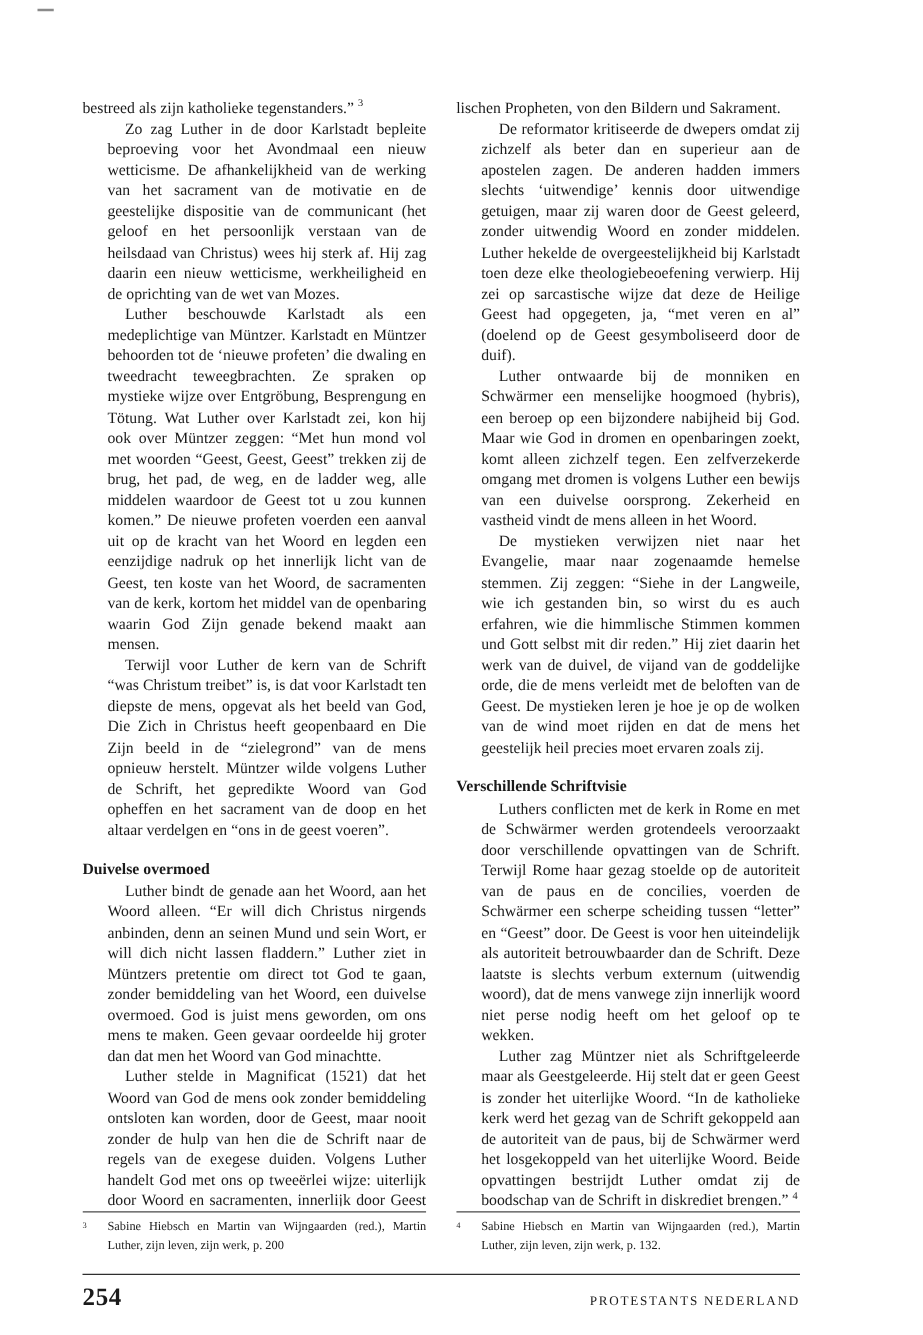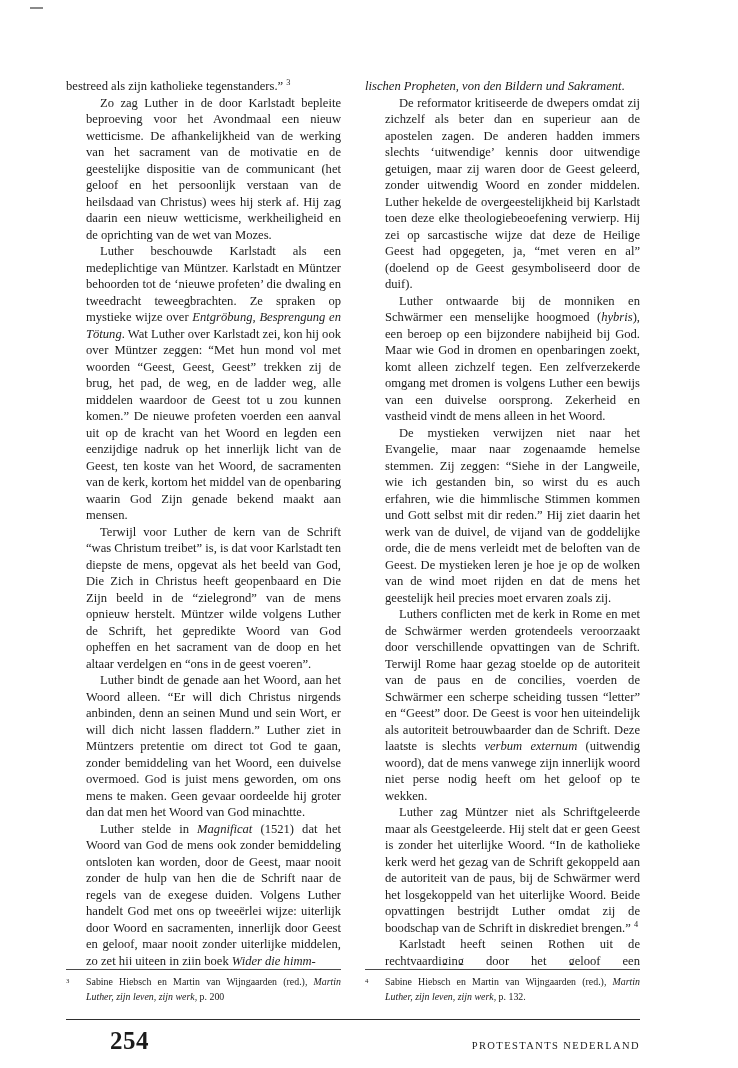--- a/index.html
+++ b/index.html
@@ -40,21 +40,21 @@
   }
   .col-body {
     flex: 1 1 auto;
     overflow: hidden;
     font-size: 12.6px;
     line-height: 16.5px;
     text-align: justify;
   }
   .para { margin: 0; }
   .para.indent { text-indent: 14px; margin-left: 20px; }
-  .it { font-style: italic; }
+  .it { }
   .heading {
     font-size: 12.6px;
     font-weight: bold;
     margin: 15px 0 1px 0;
     text-align: left;
   }
   sup.sup {
     font-size: 66%;
     line-height: 0;
   }
@@ -91,24 +91,23 @@
   .footer-rule {
     border-top: 1.3px solid #2e2e2e;
   }
   .footer-row {
     display: flex;
     justify-content: space-between;
     align-items: baseline;
     padding-top: 7px;
   }
   .page-number {
-    font-size: 25px;
+    font-size: 20px;
     font-weight: bold;
     letter-spacing: 0.5px;
-    margin-left: 44px;
   }
   .journal-name {
     font-size: 10.5px;
     letter-spacing: 1.4px;
     font-weight: normal;
     text-align: right;
   }
 </style>
 </head>
 <body>
@@ -117,35 +116,37 @@
   <div class="scan-mark"></div>
 
   <div class="columns">
 
     <section class="column">
       <div class="col-body">
           <p class="para"><span>bestreed als zijn katholieke tegenstanders.” </span><sup class="sup">3</sup></p>
           <p class="para indent"><span>Zo zag Luther in de door Karlstadt bepleite beproeving voor het Avondmaal een nieuw wetticisme. De afhankelijkheid van de werking van het sacrament van de motivatie en de geestelijke dispositie van de communicant (het geloof en het persoonlijk verstaan van de heilsdaad van Christus) wees hij sterk af. Hij zag daarin een nieuw wetticisme, werkheiligheid en de oprichting van de wet van Mozes.</span></p>
           <p class="para indent"><span>Luther beschouwde Karlstadt als een medeplichtige van Müntzer. Karlstadt en Müntzer behoorden tot de ‘nieuwe profeten’ die dwaling en tweedracht teweegbrachten. Ze spraken op mystieke wijze over </span><span class="it">Entgröbung, Besprengung en Tötung</span><span>. Wat Luther over Karlstadt zei, kon hij ook over Müntzer zeggen: “Met hun mond vol met woorden “Geest, Geest, Geest” trekken zij de brug, het pad, de weg, en de ladder weg, alle middelen waardoor de Geest tot u zou kunnen komen.” De nieuwe profeten voerden een aanval uit op de kracht van het Woord en legden een eenzijdige nadruk op het innerlijk licht van de Geest, ten koste van het Woord, de sacramenten van de kerk, kortom het middel van de openbaring waarin God Zijn genade bekend maakt aan mensen.</span></p>
           <p class="para indent"><span>Terwijl voor Luther de kern van de Schrift “was Christum treibet” is, is dat voor Karlstadt ten diepste de mens, opgevat als het beeld van God, Die Zich in Christus heeft geopenbaard en Die Zijn beeld in de “zielegrond” van de mens opnieuw herstelt. Müntzer wilde volgens Luther de Schrift, het gepredikte Woord van God opheffen en het sacrament van de doop en het altaar verdelgen en “ons in de geest voeren”.</span></p>
+          <h2 class="heading">Duivelse overmoed</h2>
           <p class="para indent"><span>Luther bindt de genade aan het Woord, aan het Woord alleen. “Er will dich Christus nirgends anbinden, denn an seinen Mund und sein Wort, er will dich nicht lassen fladdern.” Luther ziet in Müntzers pretentie om direct tot God te gaan, zonder bemiddeling van het Woord, een duivelse overmoed. God is juist mens geworden, om ons mens te maken. Geen gevaar oordeelde hij groter dan dat men het Woord van God minachtte.</span></p>
           <p class="para indent"><span>Luther stelde in </span><span class="it">Magnificat</span><span> (1521) dat het Woord van God de mens ook zonder bemiddeling ontsloten kan worden, door de Geest, maar nooit zonder de hulp van hen die de Schrift naar de regels van de exegese duiden. Volgens Luther handelt God met ons op tweeërlei wijze: uiterlijk door Woord en sacramenten, innerlijk door Geest en geloof, maar nooit zonder uiterlijke middelen, zo zet hij uiteen in zijn boek </span><span class="it">Wider die himm-</span></p>
         </div>
       <div class="footnote-area">
         <div class="footnote-rule"></div>
         <p class="footnote"><span class="fn-marker">3</span><span>Sabine Hiebsch en Martin van Wijngaarden (red.), </span><span class="it">Martin Luther, zijn leven, zijn werk</span><span>, p. 200</span></p>
       </div>
     </section>
 
     <section class="column">
       <div class="col-body">
           <p class="para"><span class="it">lischen Propheten, von den Bildern und Sakrament</span><span>.</span></p>
           <p class="para indent"><span>De reformator kritiseerde de dwepers omdat zij zichzelf als beter dan en superieur aan de apostelen zagen. De anderen hadden immers slechts ‘uitwendige’ kennis door uitwendige getuigen, maar zij waren door de Geest geleerd, zonder uitwendig Woord en zonder middelen. Luther hekelde de overgeestelijkheid bij Karlstadt toen deze elke theologiebeoefening verwierp. Hij zei op sarcastische wijze dat deze de Heilige Geest had opgegeten, ja, “met veren en al” (doelend op de Geest gesymboliseerd door de duif).</span></p>
           <p class="para indent"><span>Luther ontwaarde bij de monniken en Schwärmer een menselijke hoogmoed (</span><span class="it">hybris</span><span>), een beroep op een bijzondere nabijheid bij God. Maar wie God in dromen en openbaringen zoekt, komt alleen zichzelf tegen. Een zelfverzekerde omgang met dromen is volgens Luther een bewijs van een duivelse oorsprong. Zekerheid en vastheid vindt de mens alleen in het Woord.</span></p>
           <p class="para indent"><span>De mystieken verwijzen niet naar het Evangelie, maar naar zogenaamde hemelse stemmen. Zij zeggen: “Siehe in der Langweile, wie ich gestanden bin, so wirst du es auch erfahren, wie die himmlische Stimmen kommen und Gott selbst mit dir reden.” Hij ziet daarin het werk van de duivel, de vijand van de goddelijke orde, die de mens verleidt met de beloften van de Geest. De mystieken leren je hoe je op de wolken van de wind moet rijden en dat de mens het geestelijk heil precies moet ervaren zoals zij.</span></p>
+          <h2 class="heading">Verschillende Schriftvisie</h2>
           <p class="para indent"><span>Luthers conflicten met de kerk in Rome en met de Schwärmer werden grotendeels veroorzaakt door verschillende opvattingen van de Schrift. Terwijl Rome haar gezag stoelde op de autoriteit van de paus en de concilies, voerden de Schwärmer een scherpe scheiding tussen “letter” en “Geest” door. De Geest is voor hen uiteindelijk als autoriteit betrouwbaarder dan de Schrift. Deze laatste is slechts </span><span class="it">verbum externum</span><span> (uitwendig woord), dat de mens vanwege zijn innerlijk woord niet perse nodig heeft om het geloof op te wekken.</span></p>
           <p class="para indent"><span>Luther zag Müntzer niet als Schriftgeleerde maar als Geestgeleerde. Hij stelt dat er geen Geest is zonder het uiterlijke Woord. “In de katholieke kerk werd het gezag van de Schrift gekoppeld aan de autoriteit van de paus, bij de Schwärmer werd het losgekoppeld van het uiterlijke Woord. Beide opvattingen bestrijdt Luther omdat zij de boodschap van de Schrift in diskrediet brengen.” </span><sup class="sup">4</sup></p>
           <p class="para indent"><span>Karlstadt heeft seinen Rothen uit de rechtvaardiging door het geloof een rechtvaardiging uit de</span></p>
         </div>
       <div class="footnote-area">
         <div class="footnote-rule"></div>
         <p class="footnote"><span class="fn-marker">4</span><span>Sabine Hiebsch en Martin van Wijngaarden (red.), </span><span class="it">Martin Luther, zijn leven, zijn werk</span><span>, p. 132.</span></p>
       </div>
     </section>
 

